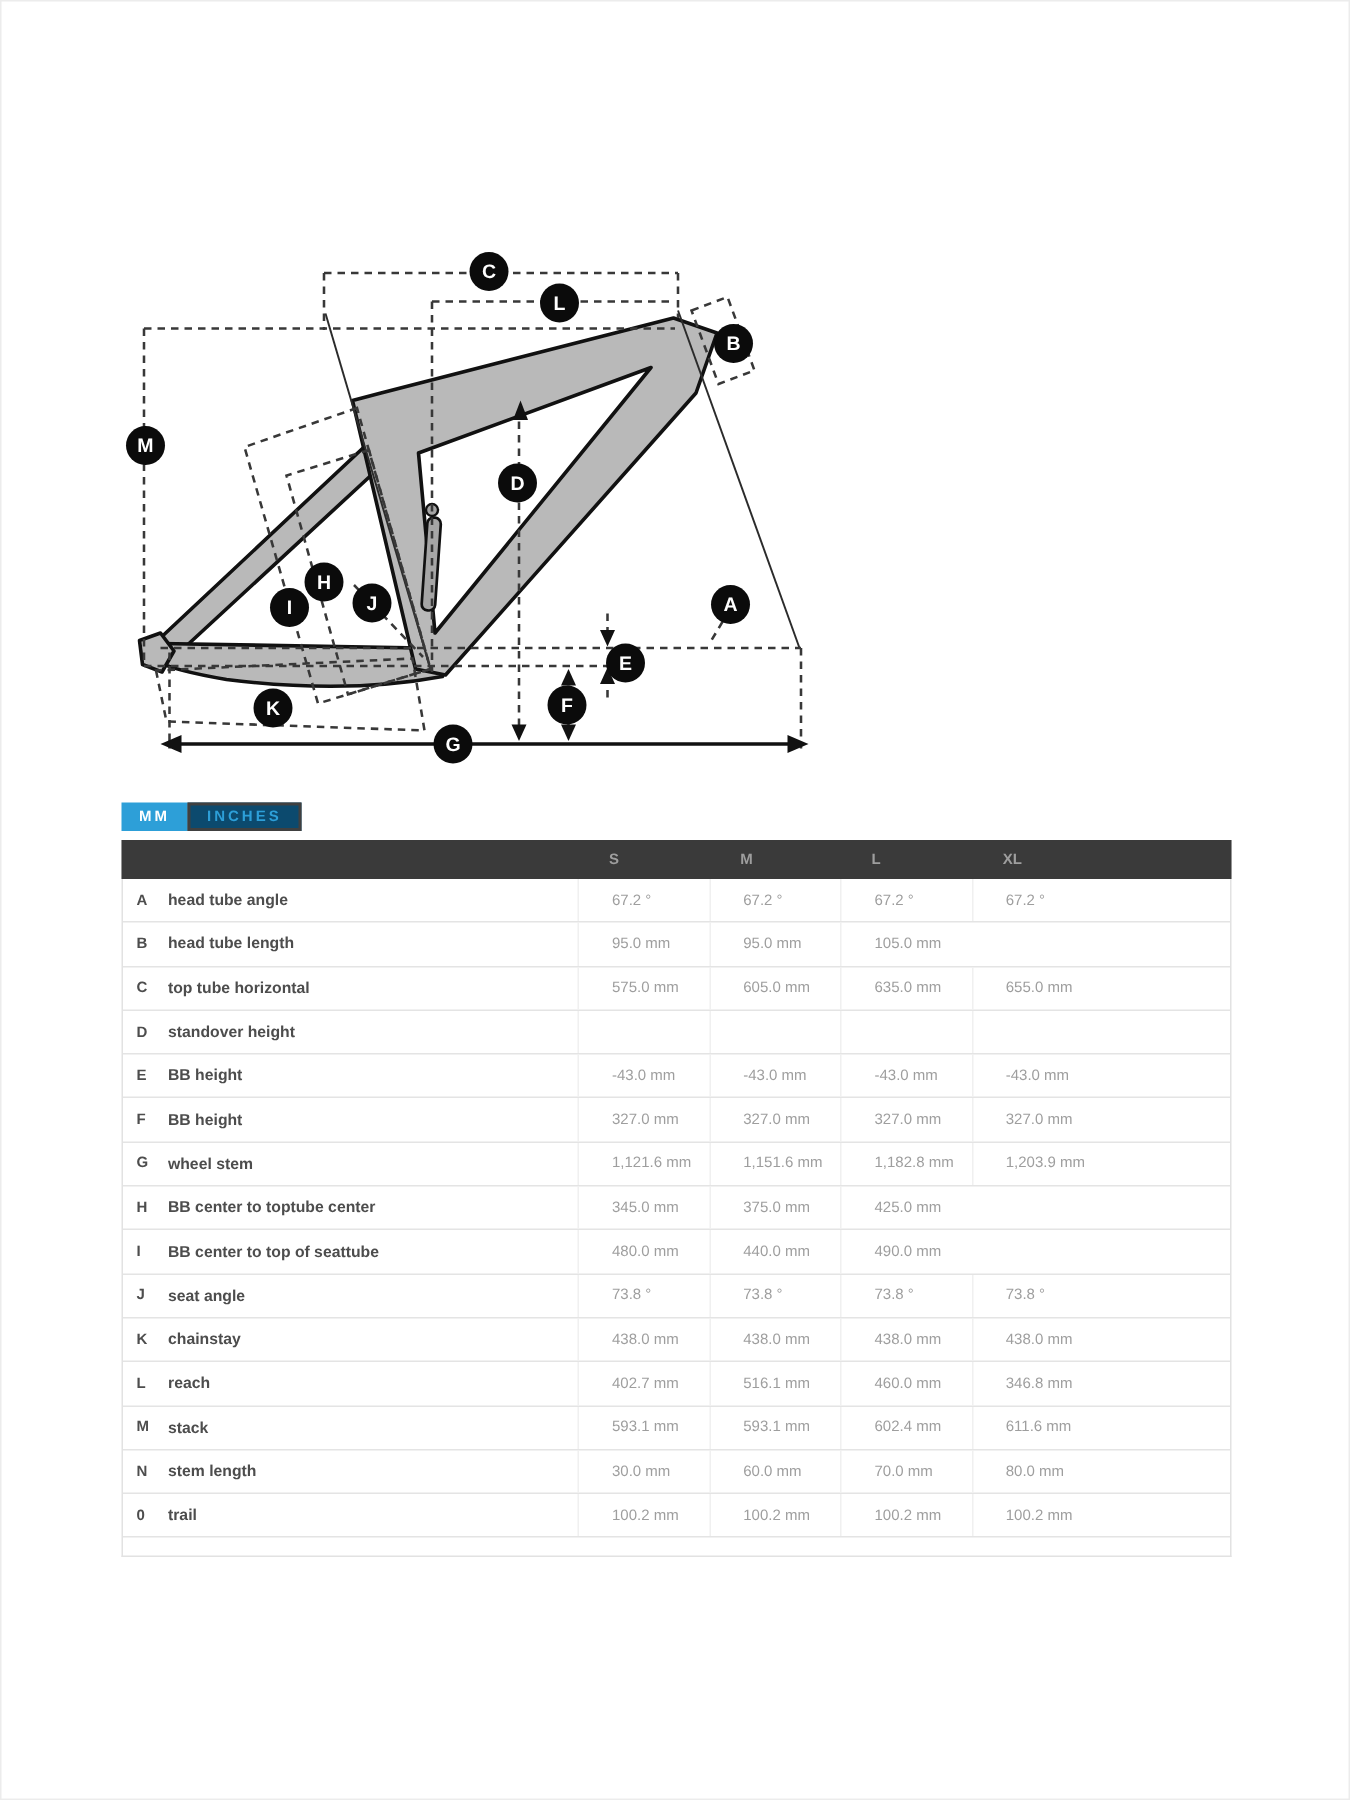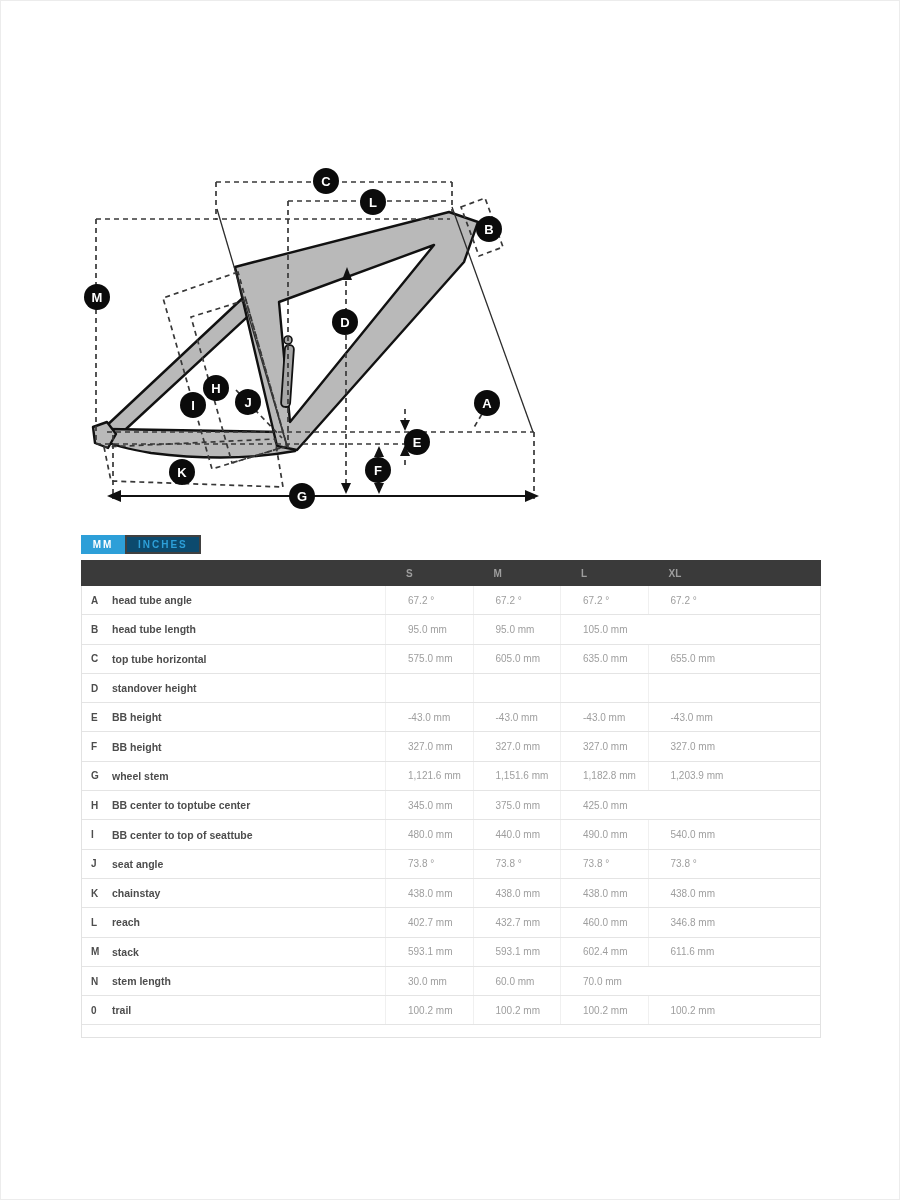--- a/index.html
+++ b/index.html
@@ -241,21 +241,20 @@
           <div class="c-val">345.0 mm</div>
           <div class="c-val">375.0 mm</div>
           <div class="c-val">425.0 mm</div>
         </div>
         <div class="trow">
           <div class="c-letter">I</div>
           <div class="c-name">BB center to top of seattube</div>
           <div class="c-val">480.0 mm</div>
           <div class="c-val">440.0 mm</div>
           <div class="c-val">490.0 mm</div>
-          <div class="c-val">540.0 mm</div>
         </div>
         <div class="trow">
           <div class="c-letter">J</div>
           <div class="c-name">seat angle</div>
           <div class="c-val">73.8 °</div>
           <div class="c-val">73.8 °</div>
           <div class="c-val">73.8 °</div>
           <div class="c-val">73.8 °</div>
         </div>
         <div class="trow">
@@ -263,38 +262,39 @@
           <div class="c-name">chainstay</div>
           <div class="c-val">438.0 mm</div>
           <div class="c-val">438.0 mm</div>
           <div class="c-val">438.0 mm</div>
           <div class="c-val">438.0 mm</div>
         </div>
         <div class="trow">
           <div class="c-letter">L</div>
           <div class="c-name">reach</div>
           <div class="c-val">402.7 mm</div>
-          <div class="c-val">432.7 mm</div>
+          <div class="c-val">516.1 mm</div>
           <div class="c-val">460.0 mm</div>
           <div class="c-val">346.8 mm</div>
         </div>
         <div class="trow">
           <div class="c-letter">M</div>
           <div class="c-name">stack</div>
           <div class="c-val">593.1 mm</div>
           <div class="c-val">593.1 mm</div>
           <div class="c-val">602.4 mm</div>
           <div class="c-val">611.6 mm</div>
         </div>
         <div class="trow">
           <div class="c-letter">N</div>
           <div class="c-name">stem length</div>
           <div class="c-val">30.0 mm</div>
           <div class="c-val">60.0 mm</div>
           <div class="c-val">70.0 mm</div>
+          <div class="c-val">80.0 mm</div>
         </div>
         <div class="trow">
           <div class="c-letter">0</div>
           <div class="c-name">trail</div>
           <div class="c-val">100.2 mm</div>
           <div class="c-val">100.2 mm</div>
           <div class="c-val">100.2 mm</div>
           <div class="c-val">100.2 mm</div>
         </div>
       </div>

